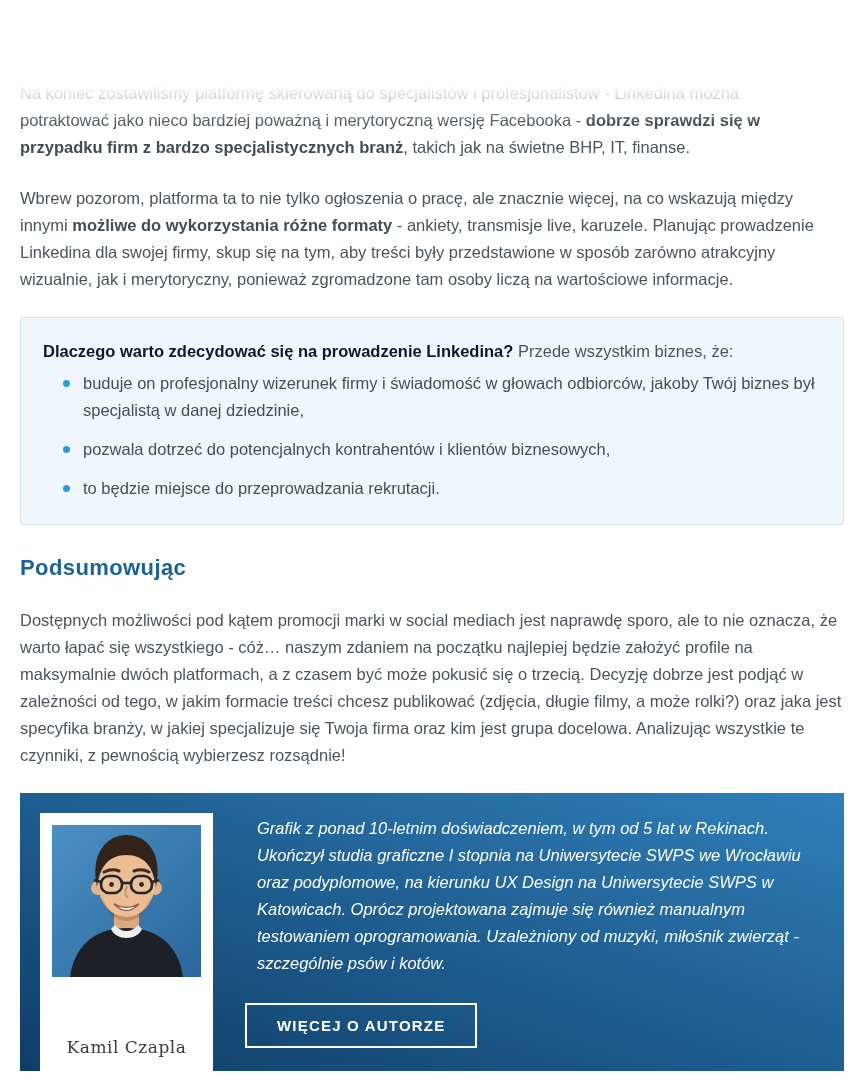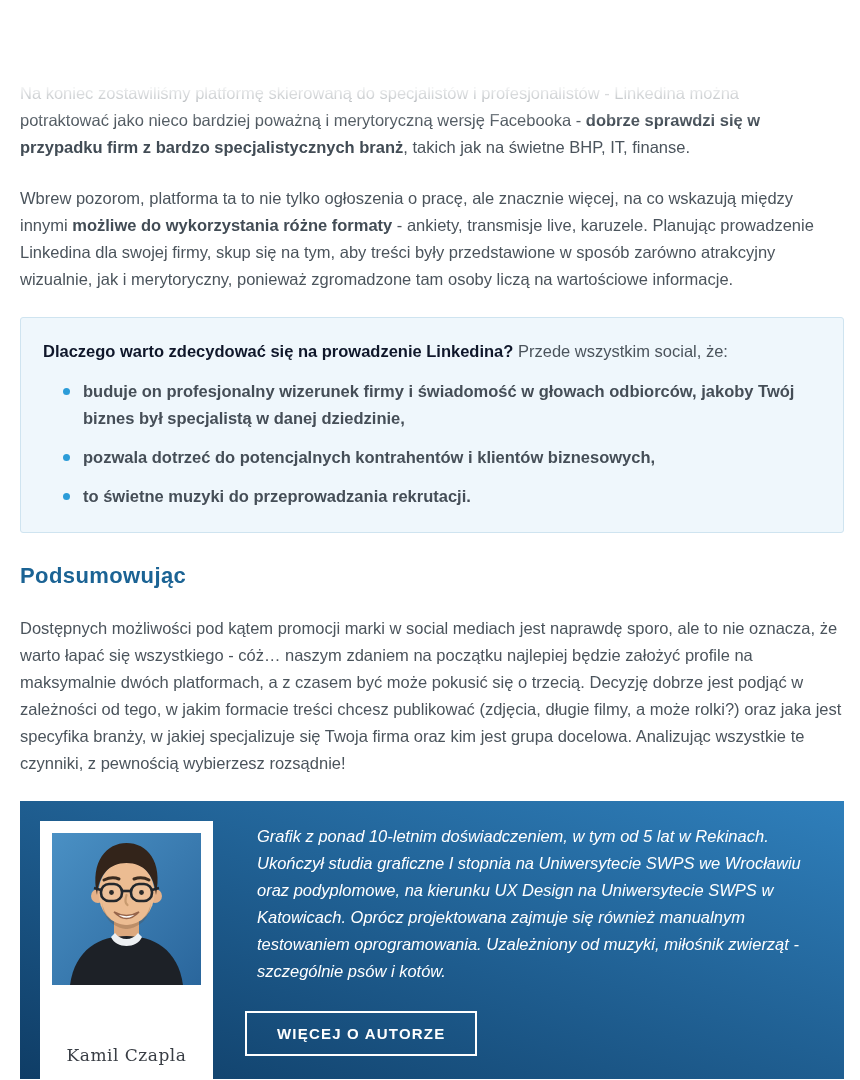--- a/index.html
+++ b/index.html
@@ -20,21 +20,21 @@
   background:linear-gradient(to bottom,#fff 0,#fff 84px,rgba(255,255,255,0) 124px);
   pointer-events:none;z-index:5;}
 .content{padding:80px 16px 0 20px;}
 .body-text{font-size:16.5px;line-height:27px;margin:0 0 24px;color:var(--text);}
 .body-text strong{color:#424c55;}
 .faded-line{display:block;color:#6a737a;}
 .callout{background:var(--callout-bg);border:1px solid var(--callout-border);border-radius:3px;
   padding:20px 24px 22px 22px;margin:0 0 26px;}
 .callout-heading{font-size:16.5px;line-height:26px;margin:0;color:var(--text);}
 .callout-heading strong{color:#0f172a;}
-.callout-list{list-style:none;margin:14px 0 0;padding:0 0 0 20px;font-weight:bold;}
+.callout-list{list-style:none;margin:6px 0 0;padding:0 0 0 20px;}
 .callout-list li{position:relative;padding-left:20px;margin-bottom:12px;font-size:16.5px;line-height:27px;color:#454e57;}
 .callout-list li:last-child{margin-bottom:0;}
 .callout-list li::before{content:"";position:absolute;left:0;top:10px;width:7px;height:7px;border-radius:50%;background:var(--bullet-blue);}
 .summary-heading{font-size:22px;line-height:34px;font-weight:700;letter-spacing:.4px;color:var(--heading-blue);margin:0 0 22px;}
 .author-box{display:flex;align-items:stretch;gap:32px;margin:0 0 4px;padding:20px 20px 0;
   background:linear-gradient(to top right,var(--author-grad-start),var(--author-grad-end));min-height:278px;}
 .author-card{flex:none;width:173px;background:#fff;padding:12px 12px 14px;display:flex;flex-direction:column;align-items:center;}
 .author-photo{width:149px;height:152px;overflow:hidden;}
 .author-photo svg{display:block;width:100%;height:100%;}
 .author-signature{margin-top:auto;padding-top:14px;font-family:"DejaVu Serif",serif;font-size:17px;color:#383d44;letter-spacing:.5px;}
@@ -55,26 +55,26 @@
       <span class="faded-line">Na koniec zostawiliśmy platformę skierowaną do specjalistów i profesjonalistów - Linkedina można</span>
       <span>potraktować jako nieco bardziej poważną i merytoryczną wersję Facebooka - </span><strong>dobrze sprawdzi się w przypadku firm z bardzo specjalistycznych branż</strong><span>, takich jak na świetne BHP, IT, finanse.</span>
     </p>
 
     <p class="body-text">
       <span>Wbrew pozorom, platforma ta to nie tylko ogłoszenia o pracę, ale znacznie więcej, na co wskazują między innymi </span><strong>możliwe do wykorzystania różne formaty</strong><span> - ankiety, transmisje live, karuzele. Planując prowadzenie Linkedina dla swojej firmy, skup się na tym, aby treści były przedstawione w sposób zarówno atrakcyjny wizualnie, jak i merytoryczny, ponieważ zgromadzone tam osoby liczą na wartościowe informacje.</span>
     </p>
 
     <div class="callout">
       <p class="callout-heading">
-        <strong>Dlaczego warto zdecydować się na prowadzenie Linkedina?</strong><span> Przede wszystkim social, że:</span>
+        <strong>Dlaczego warto zdecydować się na prowadzenie Linkedina?</strong><span> Przede wszystkim biznes, że:</span>
       </p>
       <ul class="callout-list">
         <li>buduje on profesjonalny wizerunek firmy i świadomość w głowach odbiorców, jakoby Twój biznes był specjalistą w danej dziedzinie,</li>
         <li>pozwala dotrzeć do potencjalnych kontrahentów i klientów biznesowych,</li>
-        <li>to świetne muzyki do przeprowadzania rekrutacji.</li>
+        <li>to będzie miejsce do przeprowadzania rekrutacji.</li>
       </ul>
     </div>
 
     <h2 class="summary-heading">Podsumowując</h2>
 
     <p class="body-text">Dostępnych możliwości pod kątem promocji marki w social mediach jest naprawdę sporo, ale to nie oznacza, że warto łapać się wszystkiego - cóż… naszym zdaniem na początku najlepiej będzie założyć profile na maksymalnie dwóch platformach, a z czasem być może pokusić się o trzecią. Decyzję dobrze jest podjąć w zależności od tego, w jakim formacie treści chcesz publikować (zdjęcia, długie filmy, a może rolki?) oraz jaka jest specyfika branży, w jakiej specjalizuje się Twoja firma oraz kim jest grupa docelowa. Analizując wszystkie te czynniki, z pewnością wybierzesz rozsądnie!</p>
 
     <section class="author-box">
       <div class="author-card">
         <div class="author-photo">

